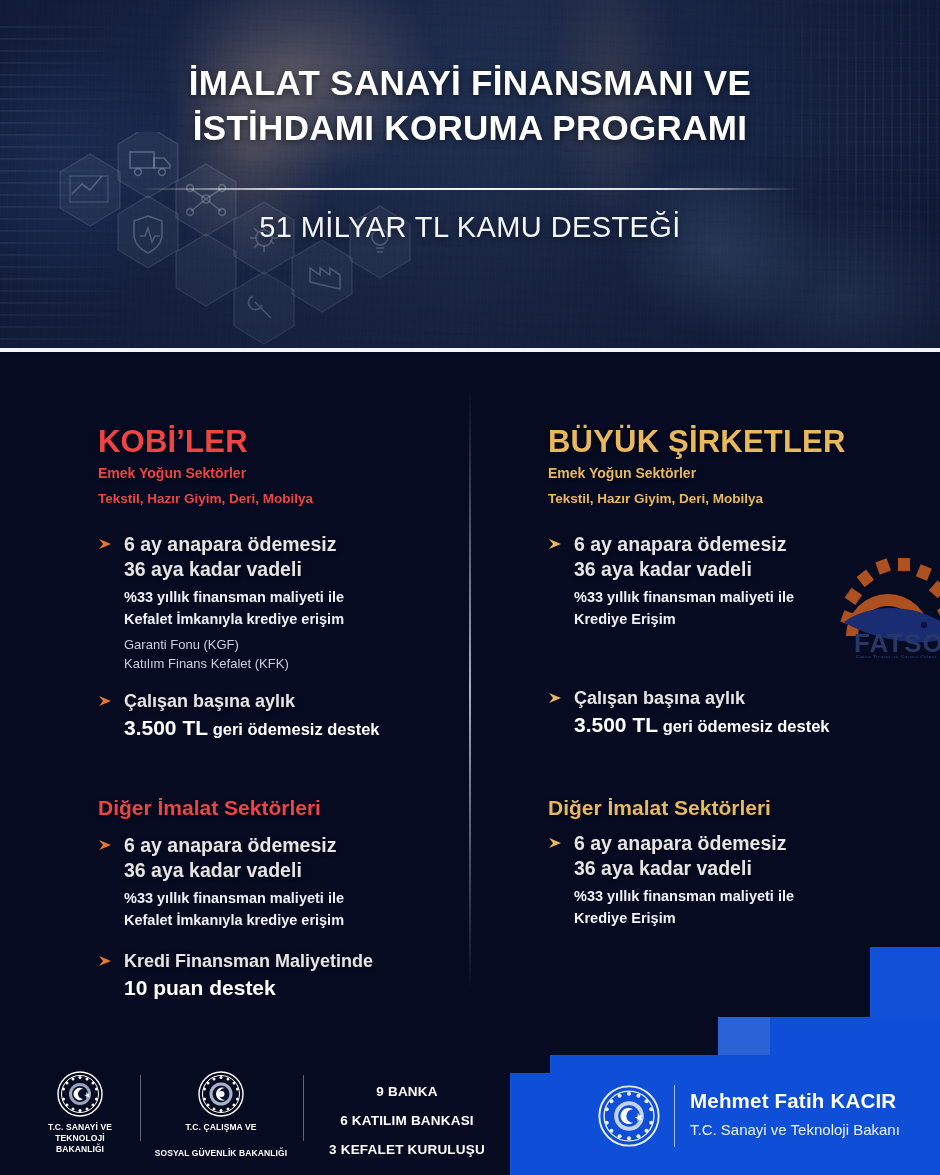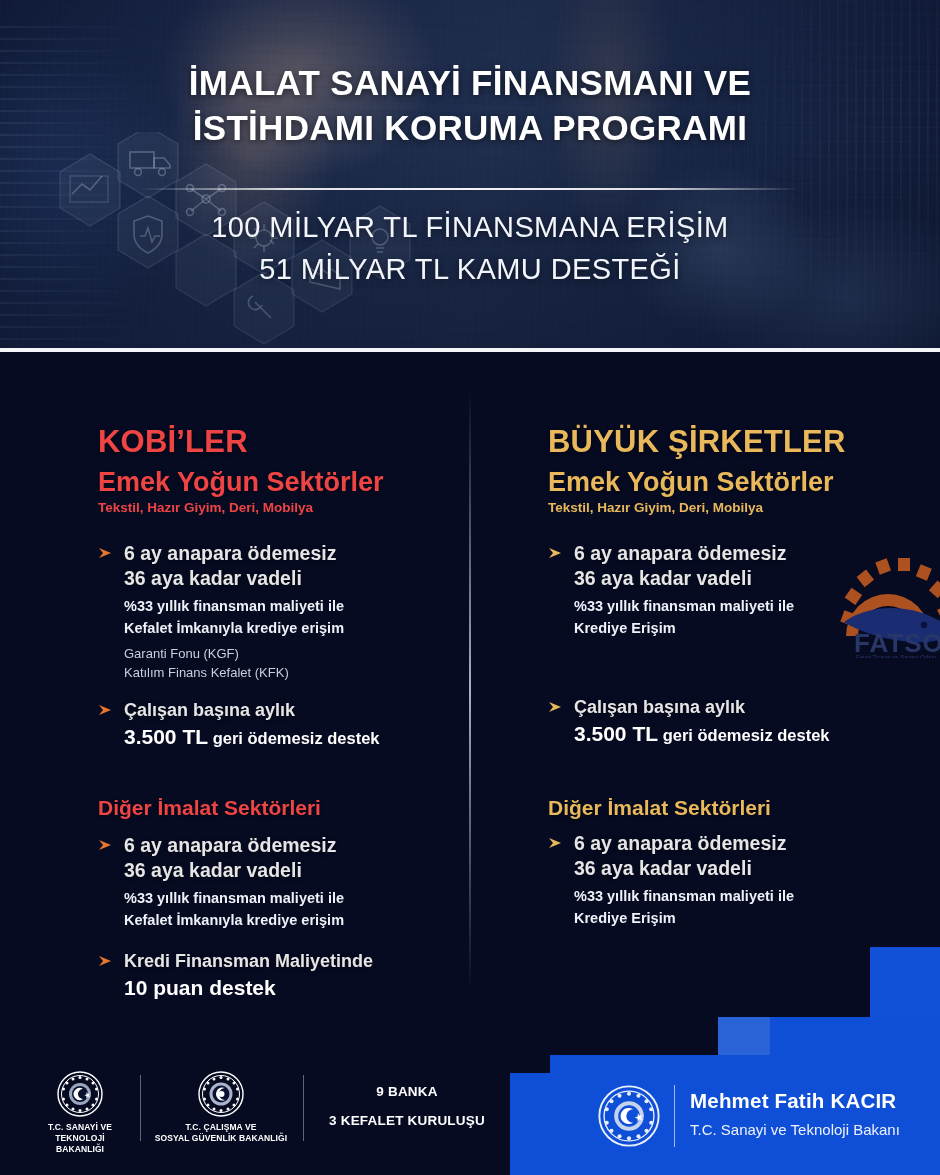--- a/index.html
+++ b/index.html
@@ -91,21 +91,21 @@
 
   .col{ position:absolute; top:0; }
   .col-left{ left:98px; width:360px; }
   .col-right{ left:548px; width:380px; }
 
   .grp-title{
     font-weight:bold; font-size:31px; letter-spacing:.2px; line-height:36px;
     text-shadow:0 2px 5px rgba(0,0,0,.45);
   }
   .sec-head{
-    font-weight:bold; font-size:27px; line-height:26px; margin-top:9px;
+    font-weight:bold; font-size:14px; line-height:26px; 
     text-shadow:0 1px 4px rgba(0,0,0,.45);
   }
   .sec-sub{
     font-weight:bold; font-size:13.5px; line-height:19px; margin-top:3px;
   }
   .sec-head2{
     font-weight:bold; font-size:21px; line-height:26px;
     text-shadow:0 1px 4px rgba(0,0,0,.45);
   }
 
@@ -224,21 +224,20 @@
 
     <div class="hdr-veil"></div>
 
     <div class="hdr-text">
       <div class="hdr-title">
         <div>İMALAT SANAYİ FİNANSMANI VE</div>
         <div>İSTİHDAMI KORUMA PROGRAMI</div>
       </div>
       <div class="hdr-rule"></div>
       <div class="hdr-sub">
-        <div>100 MİLYAR TL FİNANSMANA ERİŞİM</div>
         <div>51 MİLYAR TL KAMU DESTEĞİ</div>
       </div>
     </div>
     <div class="hdr-strip"></div>
   </div>
 
   <div class="board"></div>
   <div class="col-divider"></div>
 
   <div class="col col-left" style="top:424px;">
@@ -409,27 +408,28 @@
             <circle cx="6.5" cy="18" r="1.5"></circle>
           <circle cx="10" cy="12" r="1.5"></circle>
             <circle cx="16" cy="8" r="1.5"></circle>
         </g>
         <circle cx="23" cy="23" r="11.5" fill="#aab4c9"></circle>
         <circle cx="23" cy="23" r="8.5" fill="#0a1030"></circle>
         <path d="M27 17 a6.5 6.5 0 1 0 0 12 a5 5 0 1 1 0 -12 z" fill="#ffffff"></path>
         <circle cx="23.5" cy="23" r="3" fill="#ffffff"></circle>
       </svg>
       <div class="cap">T.C. ÇALIŞMA VE</div>
-      <div class="cap" style="margin-top:0;">SOSYAL GÜVENLİK BAKANLIĞI</div>
+      <div class="cap" style="margin-top:15px;">SOSYAL GÜVENLİK BAKANLIĞI</div>
     </div>
 
     <div class="fdiv fdiv2"></div>
 
     <div class="banks">
       <div>9 BANKA</div>
+      <div>6 KATILIM BANKASI</div>
       <div>3 KEFALET KURULUŞU</div>
     </div>
 
     <div class="minister">
       <svg class="min-emblem" viewBox="0 0 46 46">
         <circle cx="23" cy="23" r="22" fill="none" stroke="#e9f0ff" stroke-width="1.4"></circle>
         <circle cx="23" cy="23" r="18.5" fill="none" stroke="#e9f0ff" stroke-width="1"></circle>
         <g fill="#e9f0ff">
           <circle cx="23" cy="6.5" r="1.5"></circle>
             <circle cx="30" cy="8" r="1.5"></circle>

